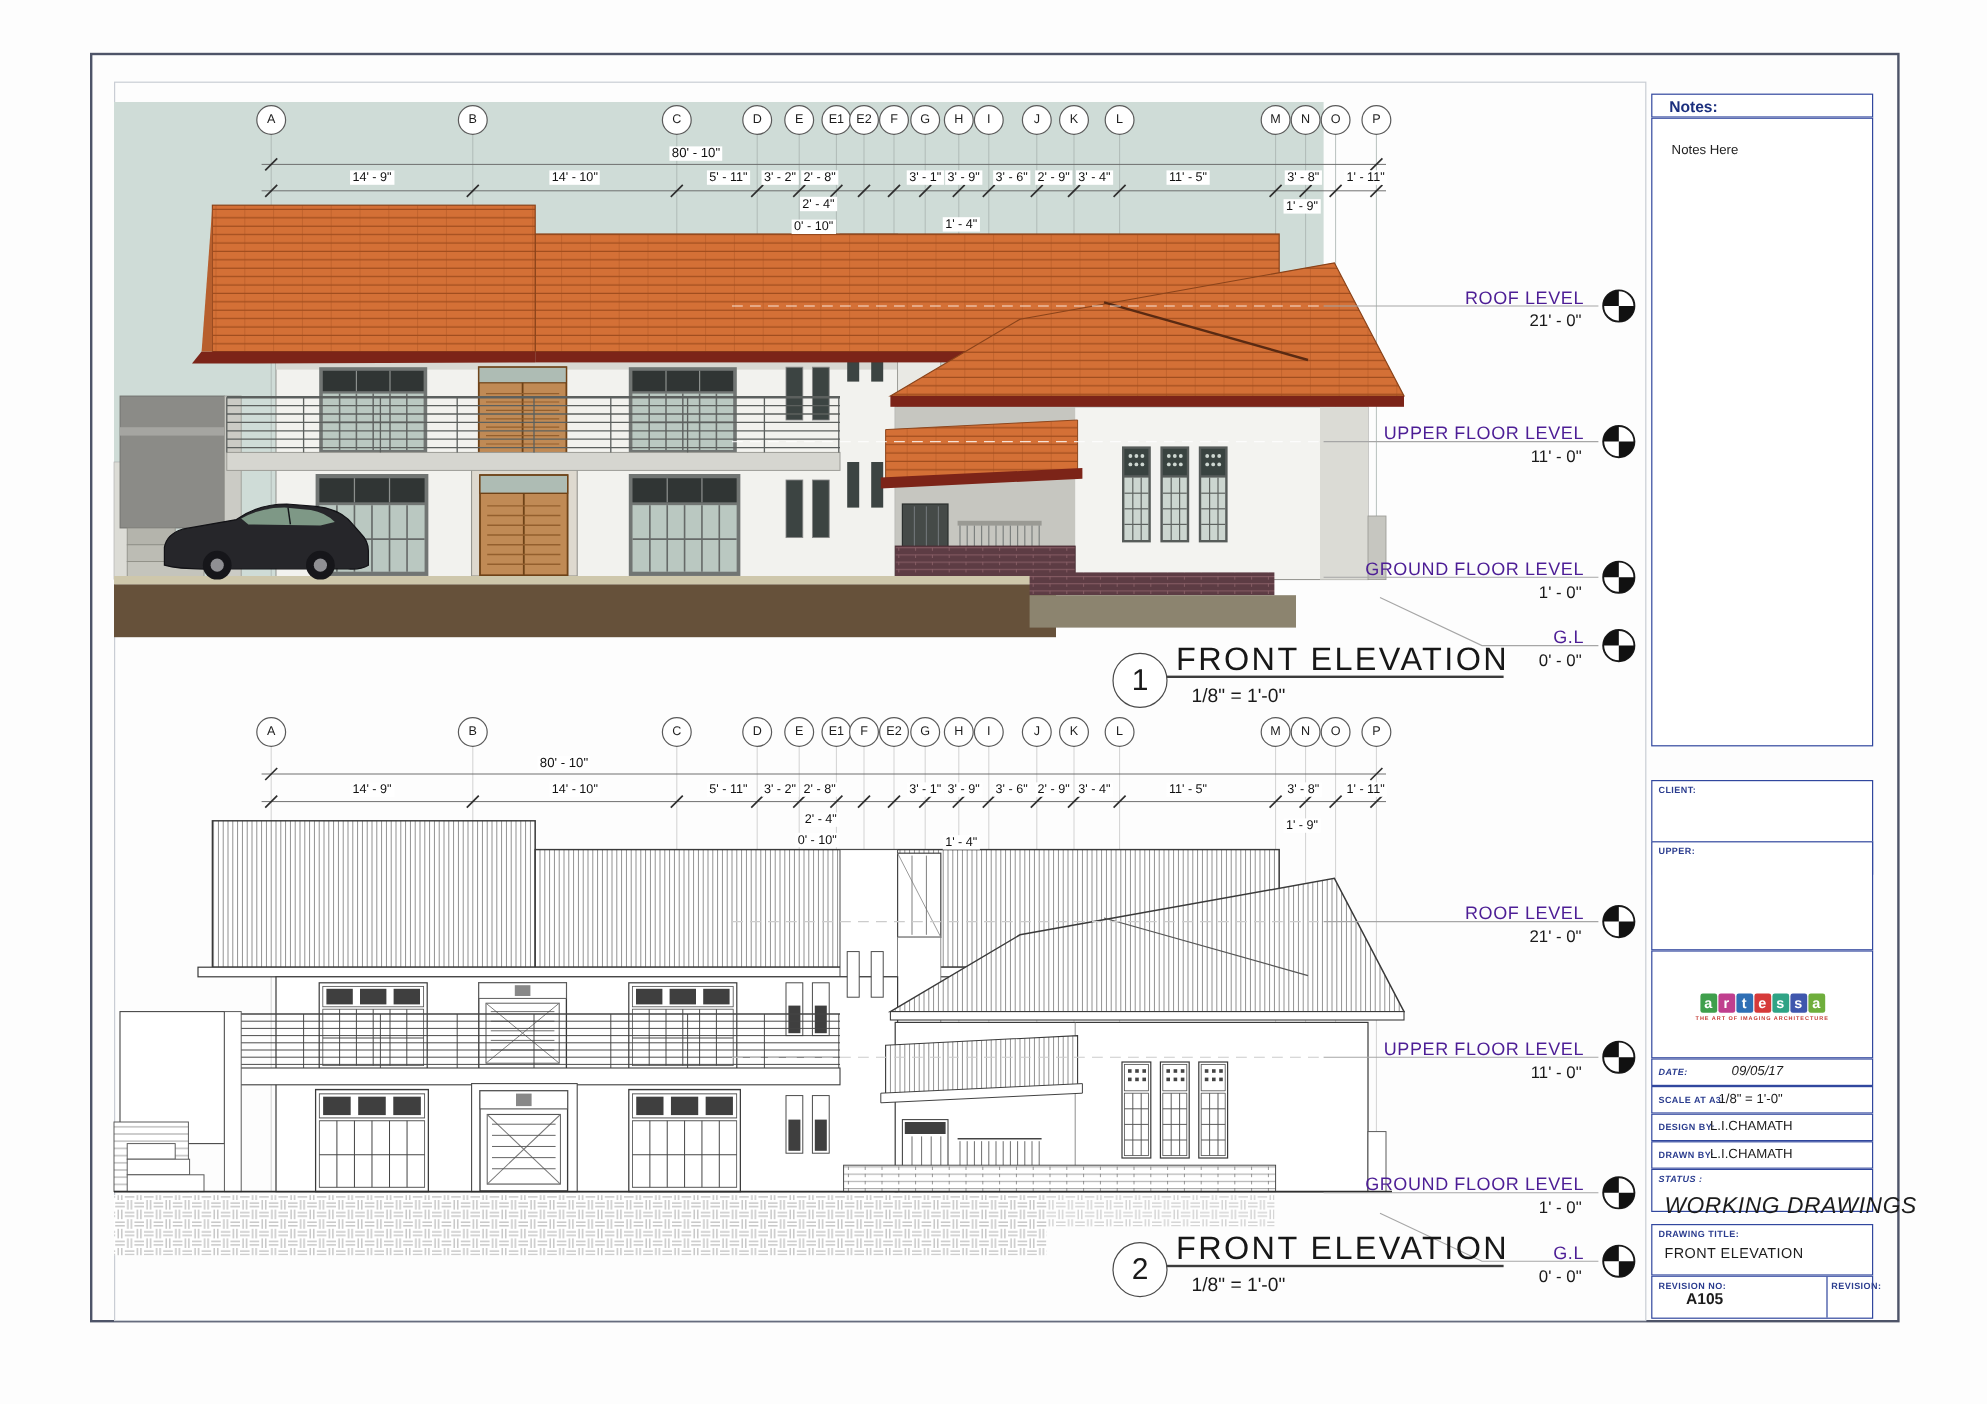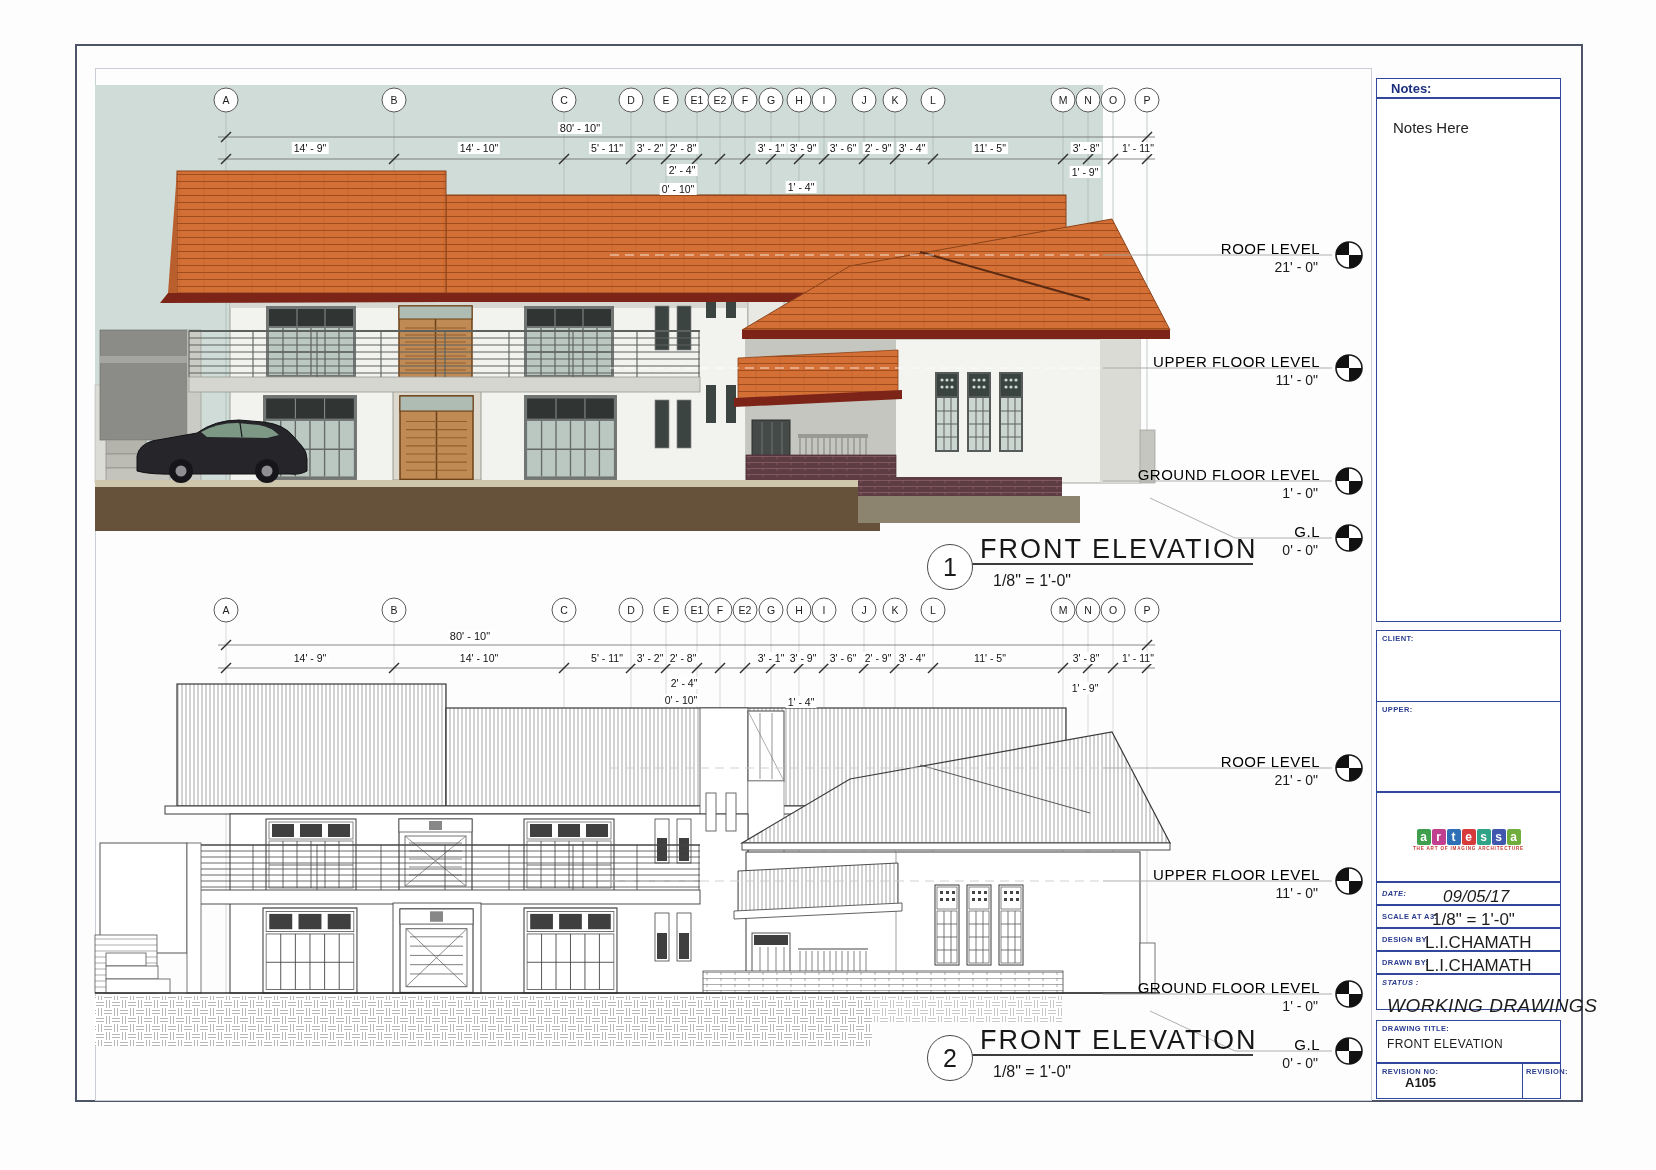--- a/index.html
+++ b/index.html
@@ -11,34 +11,34 @@
        border:1px solid #c9cdd4;}
   svg.sheet-art{position:absolute;left:0;top:0;width:1656px;height:1170px;pointer-events:none;}
   .overlay{position:absolute;left:0;top:0;width:1656px;height:1170px;pointer-events:none;}
   .bubble{position:absolute;width:23px;height:23px;border:1px solid #5a5a5a;border-radius:50%;
        background:#fff;font-size:10.5px;line-height:23px;text-align:center;color:#1d1d1d;
        transform:translate(-50%,-50%);}
   .dim{position:absolute;transform:translate(-50%,-50%);font-size:10.5px;color:#111;
        background:#fff;padding:0 2px;white-space:nowrap;}
   .dim.overall{font-size:11px;}
   .level{position:absolute;left:1110px;width:260px;height:40px;}
-  .level-name{position:absolute;right:50px;top:0;font-size:15px;color:#000000;white-space:nowrap;letter-spacing:.5px;}
+  .level-name{position:absolute;right:50px;top:0;font-size:15px;color:#4c1d95;white-space:nowrap;letter-spacing:.5px;}
   .level-value{position:absolute;right:52px;top:19px;font-size:14px;color:#1a1a1a;white-space:nowrap;}
   .lvlsym{position:absolute;right:6px;top:0;width:30px;height:30px;}
   .view-title{position:absolute;font-size:27px;letter-spacing:2px;color:#171717;white-space:nowrap;}
   .view-underline{position:absolute;width:282px;height:2px;background:#3c3c3c;}
   .view-circle{position:absolute;width:44px;height:44px;border:1.5px solid #4a4a4a;border-radius:50%;
        background:#fff;font-size:25px;line-height:44px;text-align:center;color:#1a1a1a;}
   .view-scale{position:absolute;font-size:16px;color:#1a1a1a;white-space:nowrap;}
   
   .tb{position:absolute;left:1376px;width:185px;border:1px solid #31479e;background:#fff;box-sizing:border-box;}
   .tb-label{position:absolute;left:5px;top:3px;font-size:7.5px;font-weight:bold;color:#2b3d8f;letter-spacing:.4px;}
-  .tb-value{position:absolute;font-size:17px;color:#1c1c1c;white-space:nowrap;}
+  .tb-value{position:absolute;font-size:11px;color:#1c1c1c;white-space:nowrap;}
   #notes-title{font-size:13px;font-weight:bold;color:#1b2f7e;position:absolute;left:14px;top:2px;}
-  #notes-body-text{position:absolute;left:16px;top:20px;font-size:15px;color:#222;}
+  #notes-body-text{position:absolute;left:16px;top:20px;font-size:11px;color:#222;}
   .logo-wrap{position:absolute;left:0;right:0;top:34px;text-align:center;}
   .logo-letter{display:inline-block;width:14px;height:16px;margin:0 .5px;color:#fff;font-weight:bold;
        font-size:12px;line-height:16px;text-align:center;border-radius:2px;}
   .logo-tagline{font-size:4.6px;color:#c43a34;letter-spacing:.8px;margin-top:1px;font-weight:bold;}
   .glines line{stroke:#aab4b0;stroke-width:0.7;}
   .glines2 line{stroke:#c2c2c2;stroke-width:0.6;}
   .dimline line.main{stroke:#6a6a6a;stroke-width:0.8;}
   .dimline line.tick{stroke:#2e2e2e;stroke-width:1.4;}
 </style>
 </head>
@@ -718,21 +718,21 @@
 <div class="view-underline" style="left:971px;top:1054px;"></div>
 <div class="view-circle" style="left:927px;top:1035px;">2</div>
 <div class="view-scale" style="left:993px;top:1063px;">1/8" = 1'-0"</div>
 
 <div class="tb" style="top:78px;height:20px;">
   <div id="notes-title">Notes:</div>
 </div>
 <div class="tb" style="top:98px;height:524px;">
   <div id="notes-body-text">Notes Here</div>
 </div>
-<div class="tb" style="top:630px;height:79px;">
+<div class="tb" style="top:650px;height:79px;">
   <div class="tb-label">CLIENT:</div>
 </div>
 <div class="tb" style="top:701px;height:91px;">
   <div class="tb-label">UPPER:</div>
 </div>
 <div class="tb" style="top:792px;height:90px;">
   <div class="logo-wrap">
     <span><span class="logo-letter" style="background: rgb(63, 159, 76);">a</span><span class="logo-letter" style="background: rgb(192, 63, 142);">r</span><span class="logo-letter" style="background: rgb(47, 111, 181);">t</span><span class="logo-letter" style="background: rgb(214, 58, 58);">e</span><span class="logo-letter" style="background: rgb(47, 163, 133);">s</span><span class="logo-letter" style="background: rgb(63, 87, 173);">s</span><span class="logo-letter" style="background: rgb(111, 174, 60);">a</span></span>
     <div class="logo-tagline">THE ART OF IMAGING ARCHITECTURE</div>
   </div>

